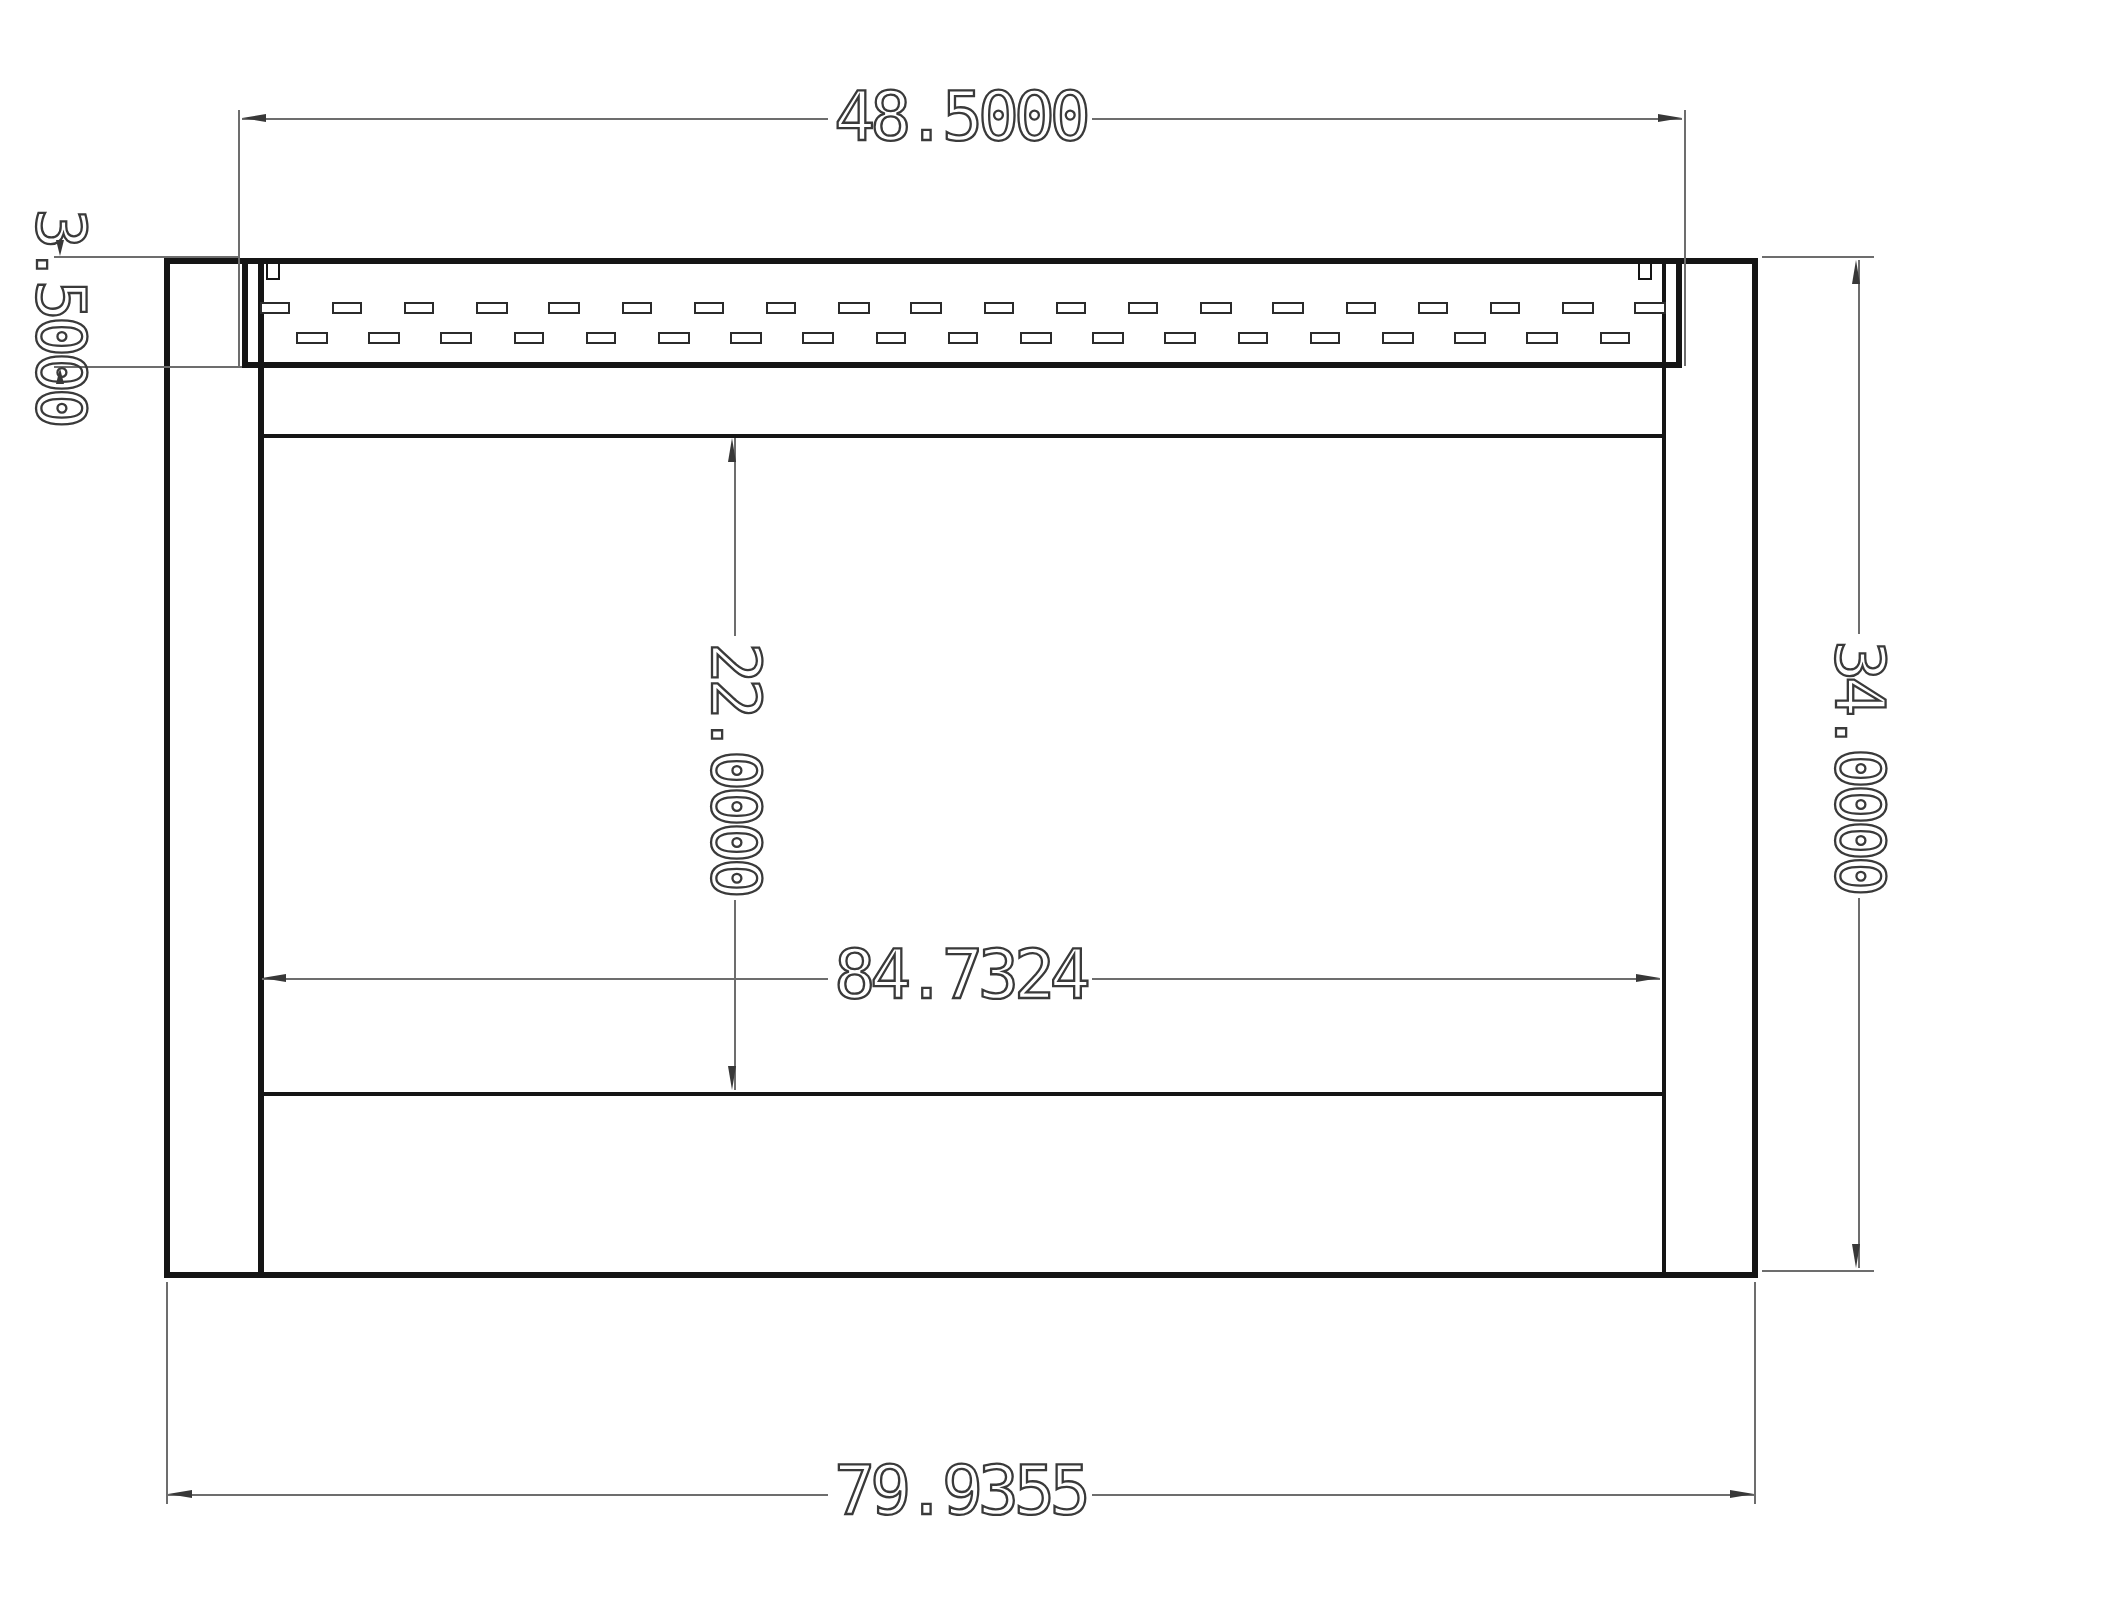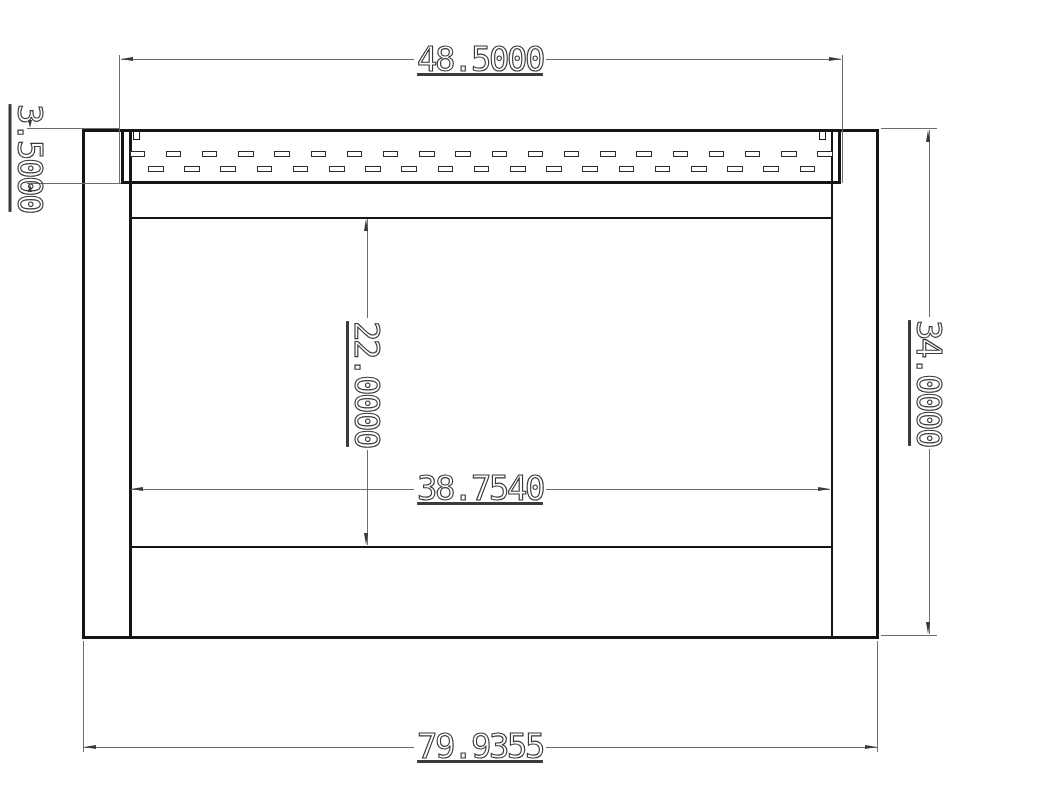--- a/index.html
+++ b/index.html
@@ -17,21 +17,21 @@
   .arr{position:absolute;width:0;height:0;}
   .arr.l{border-top:2.7px solid transparent;border-bottom:2.7px solid transparent;border-right:12px solid #383838;}
   .arr.r{border-top:2.7px solid transparent;border-bottom:2.7px solid transparent;border-left:12px solid #383838;}
   .arr.u{border-left:2.7px solid transparent;border-right:2.7px solid transparent;border-bottom:12px solid #383838;}
   .arr.d{border-left:2.7px solid transparent;border-right:2.7px solid transparent;border-top:12px solid #383838;}
   .arr.sm.u{border-left-width:2px;border-right-width:2px;border-bottom-width:8px;}
   .arr.sm.d{border-left-width:2px;border-right-width:2px;border-top-width:8px;}
   
   .dimtext{position:absolute;transform:translate(-50%,-50%);
            font-size:34px;line-height:1;letter-spacing:-2.5px;white-space:nowrap;
-           color:#3a3a3a;text-decoration:underline;-webkit-text-fill-color:transparent;-webkit-text-stroke:1.15px #3a3a3a;}
+           color:#3a3a3a;-webkit-text-fill-color:transparent;-webkit-text-stroke:1.15px #3a3a3a;}
   .dimtext.v{writing-mode:vertical-rl;text-orientation:mixed;}
   
   .dash{position:absolute;box-sizing:border-box;width:15.5px;height:5.5px;
         border:1.2px solid #2b2b2b;background:#fff;}
 </style>
 </head>
 <body>
 
 <div class="canvas">
 
@@ -104,21 +104,21 @@
   <div class="vline" style="left:366.5px;top:219px;height:99px;"></div>
   <div class="vline" style="left:366.5px;top:450px;height:95px;"></div>
   <div class="arr u" style="left:364.4px;top:219px;"></div>
   <div class="arr d" style="left:364.4px;top:533px;"></div>
   <div class="dimtext v" style="left:367px;top:384px;">22.0000</div>
 
   <div class="hline" style="left:131px;top:489px;width:283px;"></div>
   <div class="hline" style="left:546px;top:489px;width:284px;"></div>
   <div class="arr l" style="left:131px;top:486.9px;"></div>
   <div class="arr r" style="left:818px;top:486.9px;"></div>
-  <div class="dimtext" style="left:480px;top:488px;">38.7540</div>
+  <div class="dimtext" style="left:480px;top:488px;">84.7324</div>
 
   <div class="hline" style="left:881px;top:128px;width:56px;"></div>
   <div class="hline" style="left:881px;top:634.5px;width:56px;"></div>
   <div class="vline" style="left:928.5px;top:130px;height:187px;"></div>
   <div class="vline" style="left:928.5px;top:449px;height:185px;"></div>
   <div class="arr u" style="left:926.4px;top:130px;"></div>
   <div class="arr d" style="left:926.4px;top:622px;"></div>
   <div class="dimtext v" style="left:929px;top:383px;">34.0000</div>
 
   <div class="vline" style="left:83px;top:641px;height:111px;"></div>

